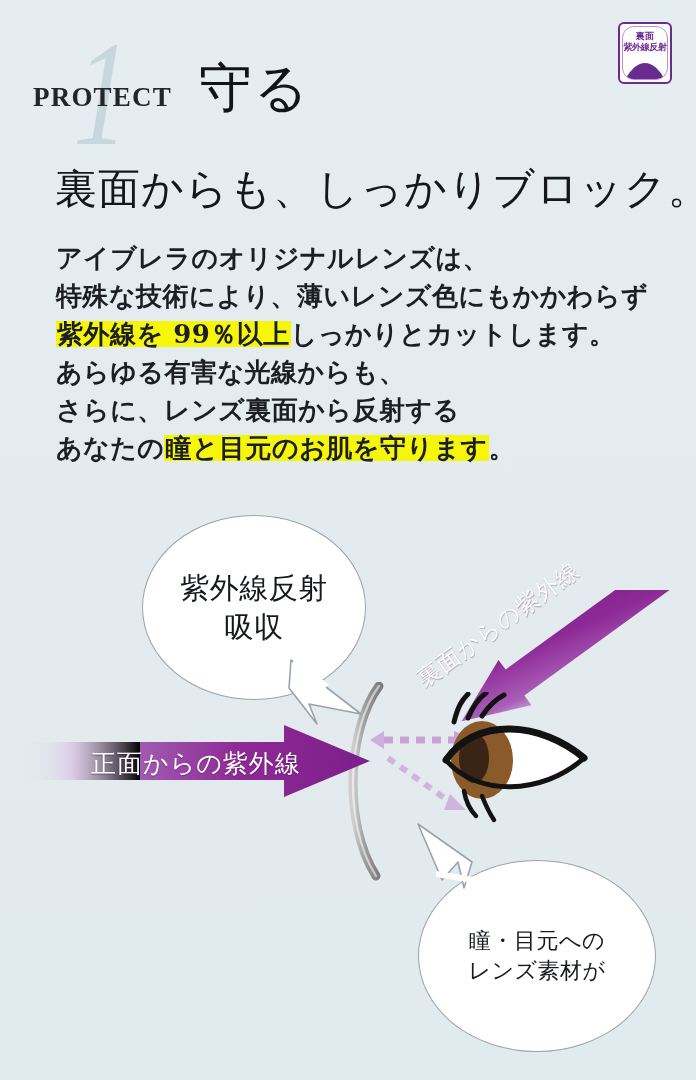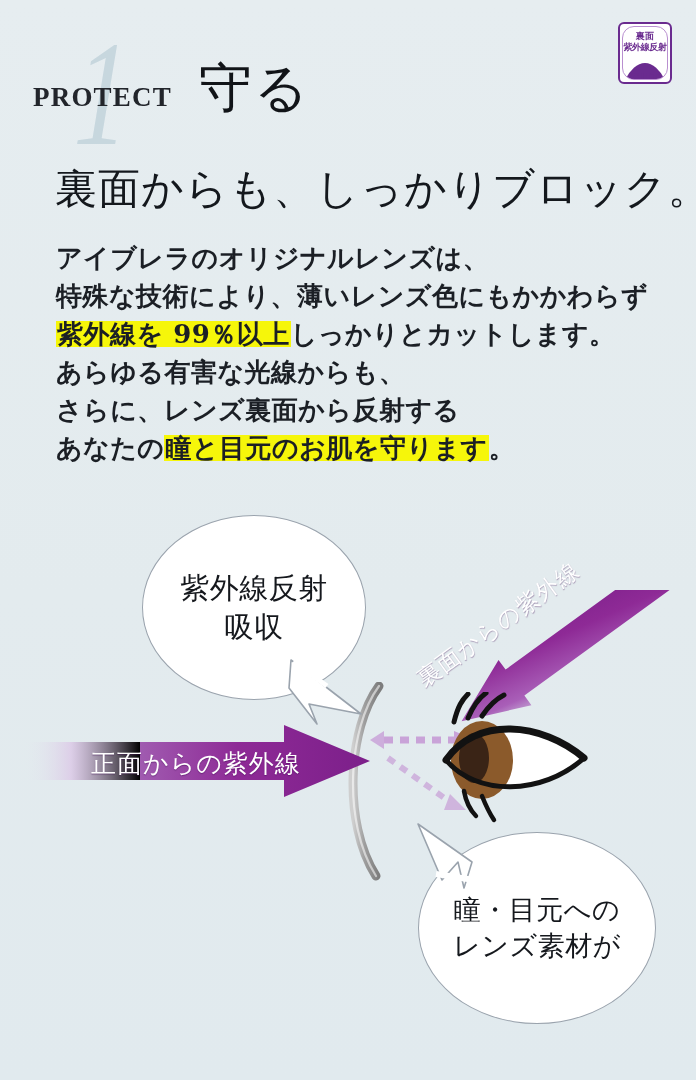--- a/index.html
+++ b/index.html
@@ -184,23 +184,23 @@
     font-family: "DejaVu Serif", "Liberation Serif", serif;
   }
   .bubble-absorb {
     left: 142px; top: 45px;
     width: 224px; height: 185px;
     font-size: 29px;
     line-height: 1.32;
     letter-spacing: .5px;
   }
   .bubble-block {
-    left: 418px; top: 362px;
+    left: 418px; top: 390px;
     width: 238px; height: 192px;
-    font-size: 27px;
+    font-size: 22px;
     line-height: 1.35;
     letter-spacing: .5px;
   }
   .tail { position: absolute; }
 
   .b-line { display: block; white-space: nowrap; }
 </style>
 </head>
 <body>
 

